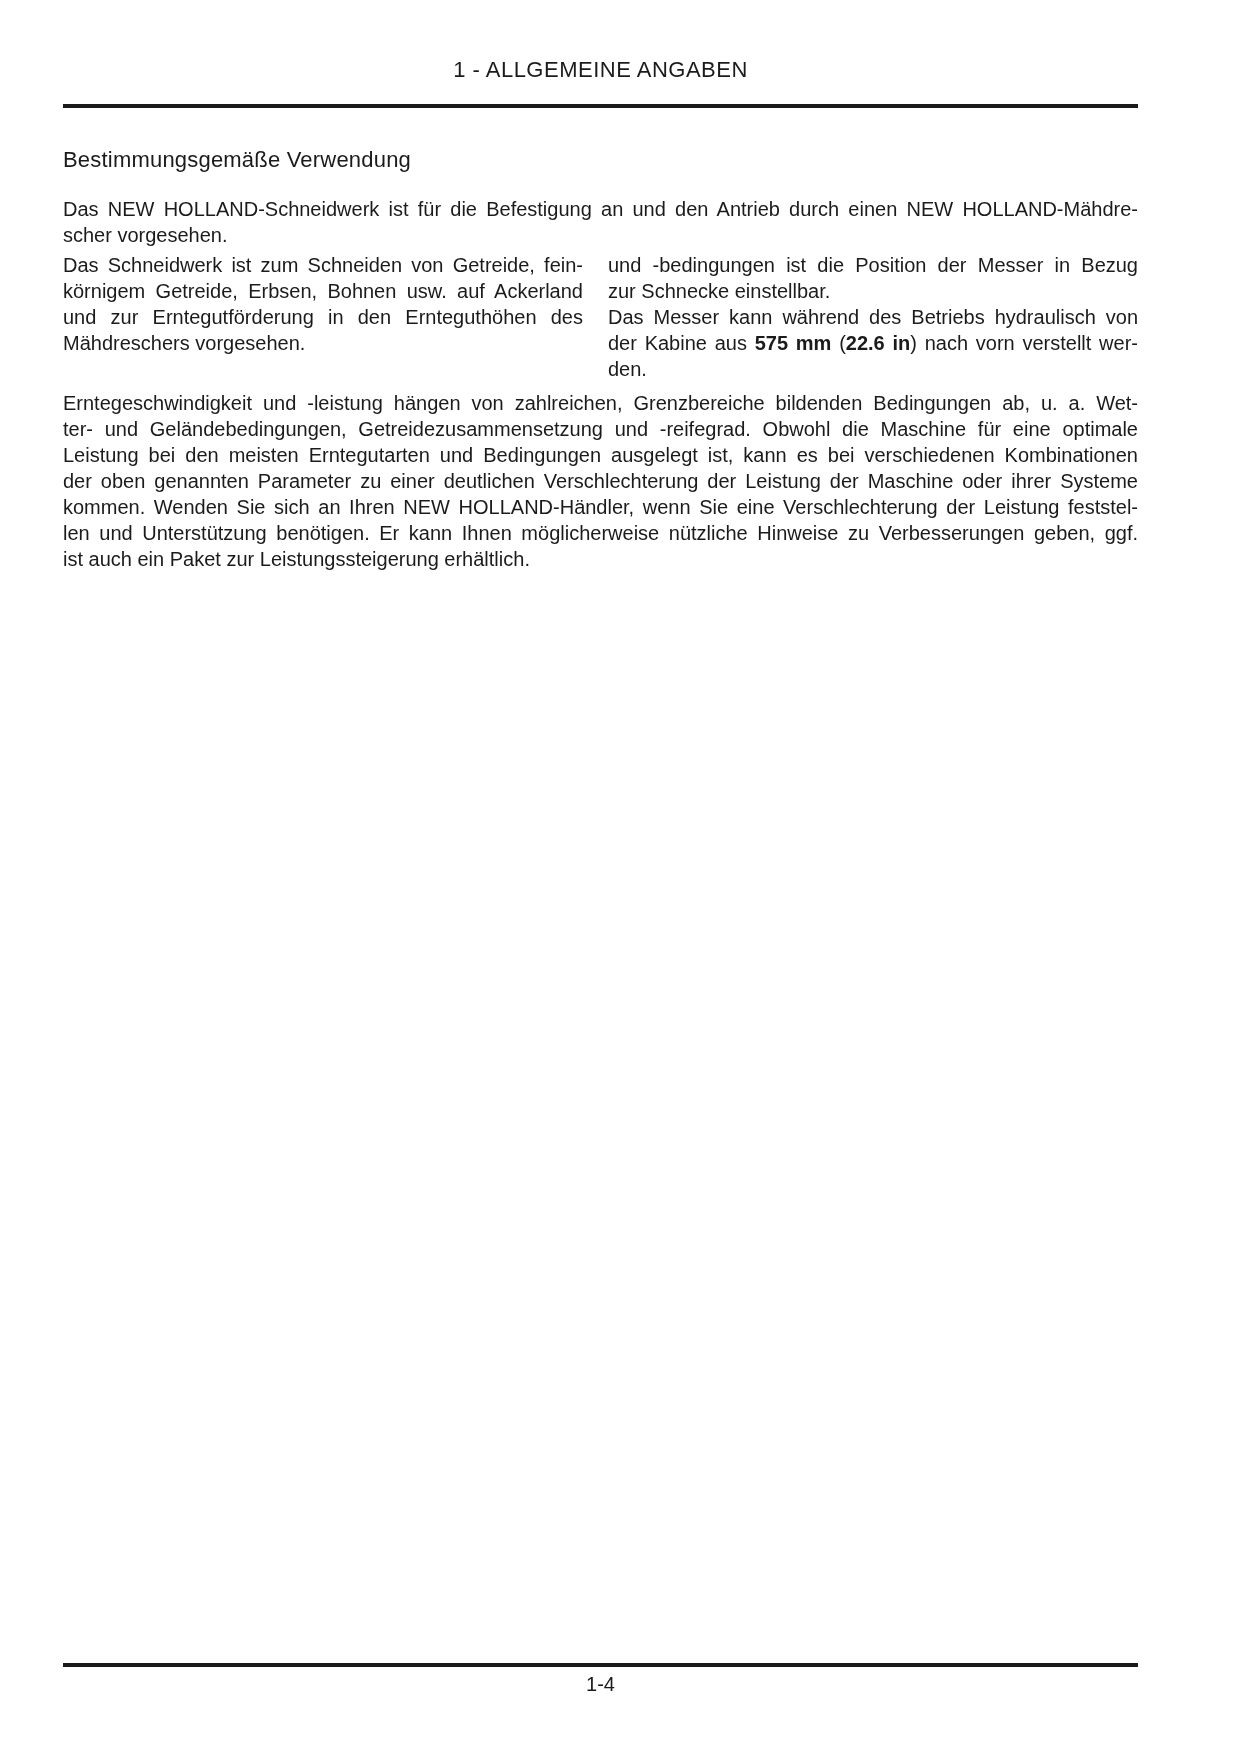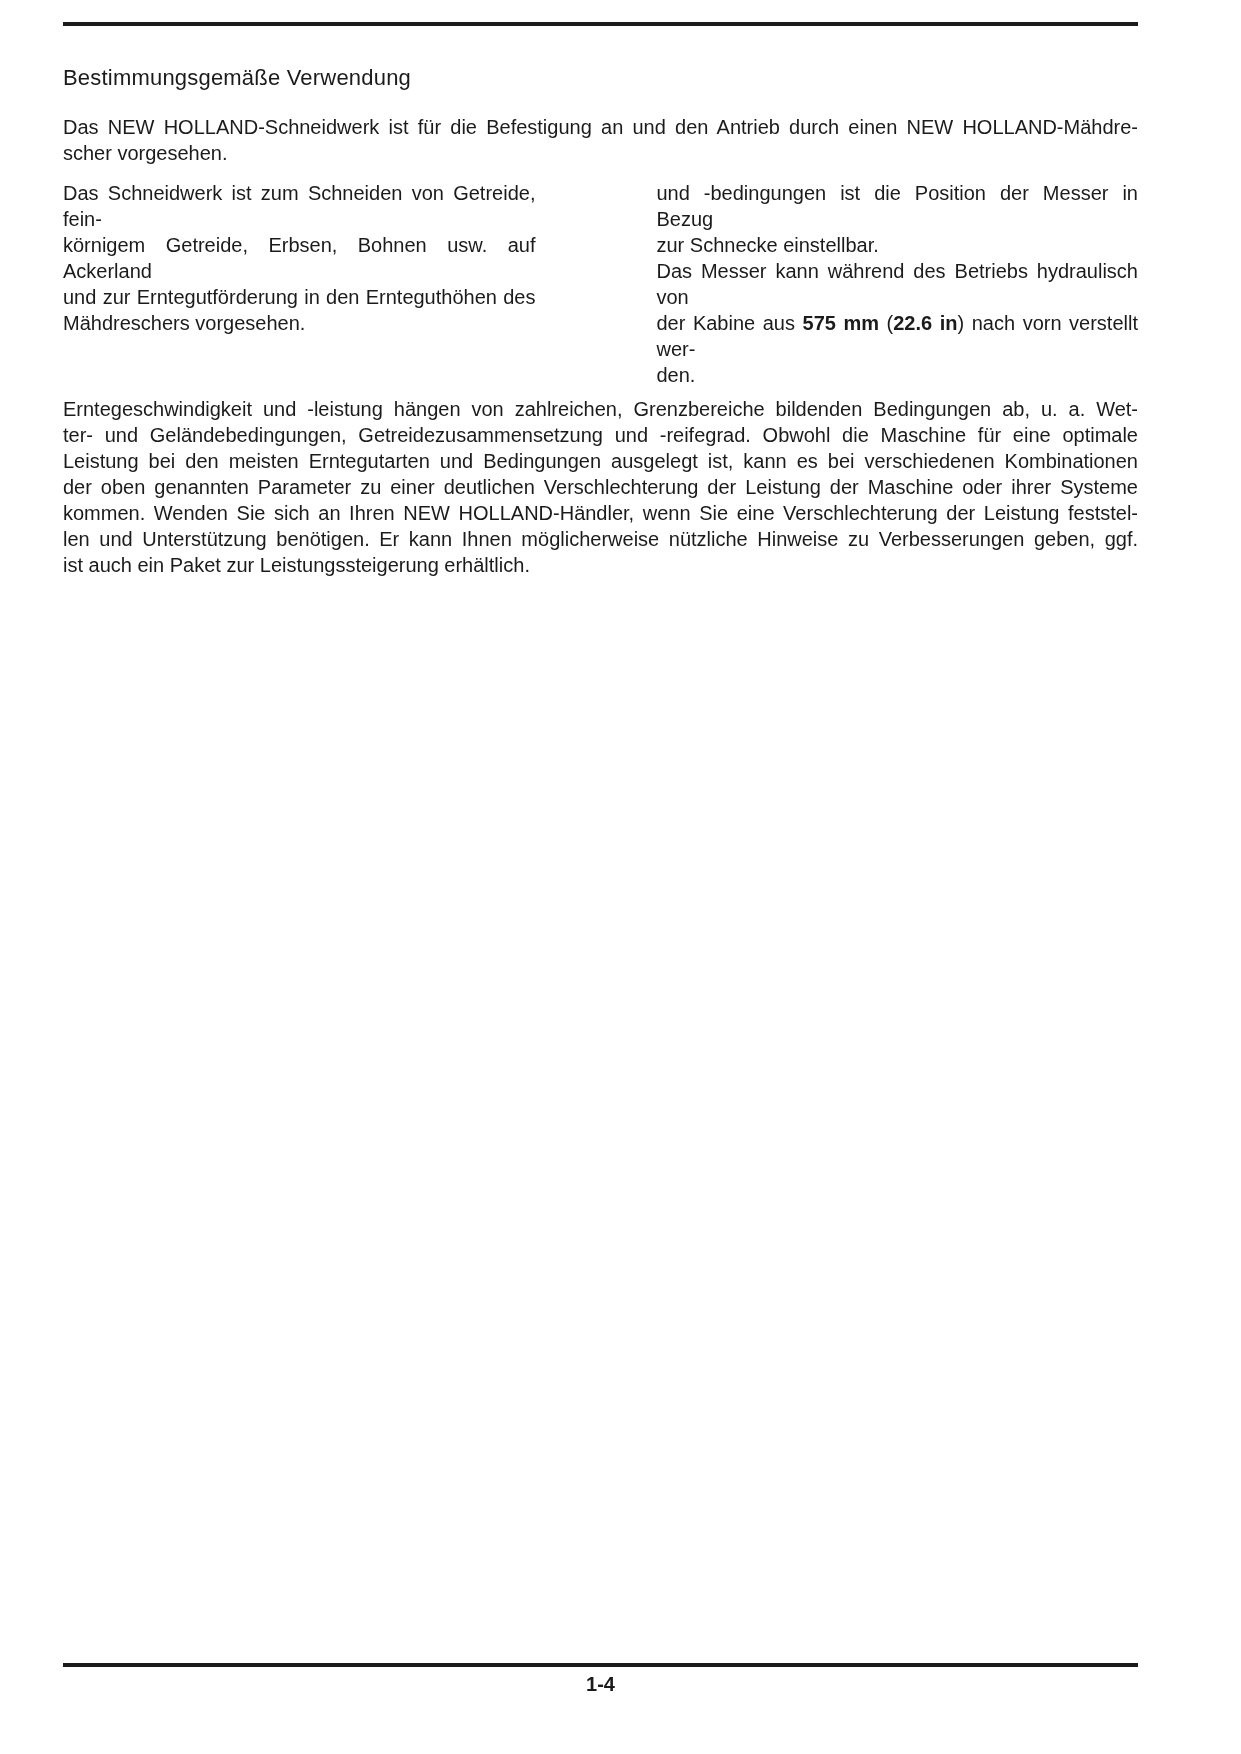--- a/index.html
+++ b/index.html
@@ -33,41 +33,42 @@
     letter-spacing:0.2px;
   }
 
   .para { margin-top:16px; font-size:20px; line-height:26px; }
   .para-tight { margin-top:0; }
   .para-close { margin-top:8px; }
 
   .ln { text-align:justify; text-align-last:justify; }
   .ln.last { text-align:justify; text-align-last:left; }
 
-  .cols { display:flex; margin-top:14px;gap:48px; }
+  .cols { display:flex; margin-top:4px; }
   .col-left  { width:520px; }
   .col-gap   { width:25px; flex:none; }
   .col-right { width:530px; }
 
   .footer {
     position:absolute; left:63px; top:1663px; width:1075px;
   }
   .page-number {
     margin-top:5px;
     text-align:center;
-    font-size:20px; line-height:24px;font-weight:bold;
+    font-size:20px; line-height:24px;
   }
   b { font-weight:700; }
 </style>
 </head>
 <body>
 
 <div class="page" style="--bg: #ffffff; --ink: #1b1b1b;">
   <div class="content">
 
+    <div class="running-head">1 - ALLGEMEINE ANGABEN</div>
 
     <div class="rule header-rule"></div>
 
     <h1 class="section-title">Bestimmungsgemäße Verwendung</h1>
 
     <div class="para">
         <div class="ln">Das NEW HOLLAND-Schneidwerk ist für die Befestigung an und den Antrieb durch einen NEW HOLLAND-Mähdre-</div>
         <div class="ln last">scher vorgesehen.</div>
       </div>
 

